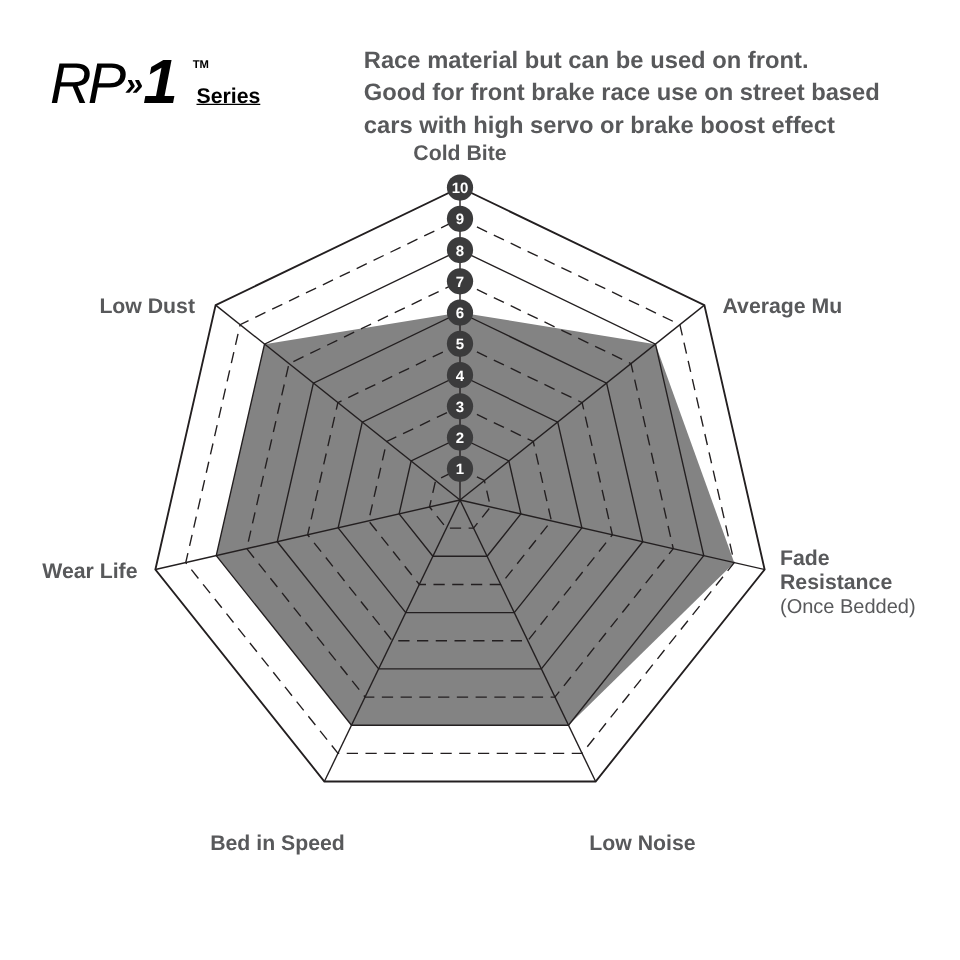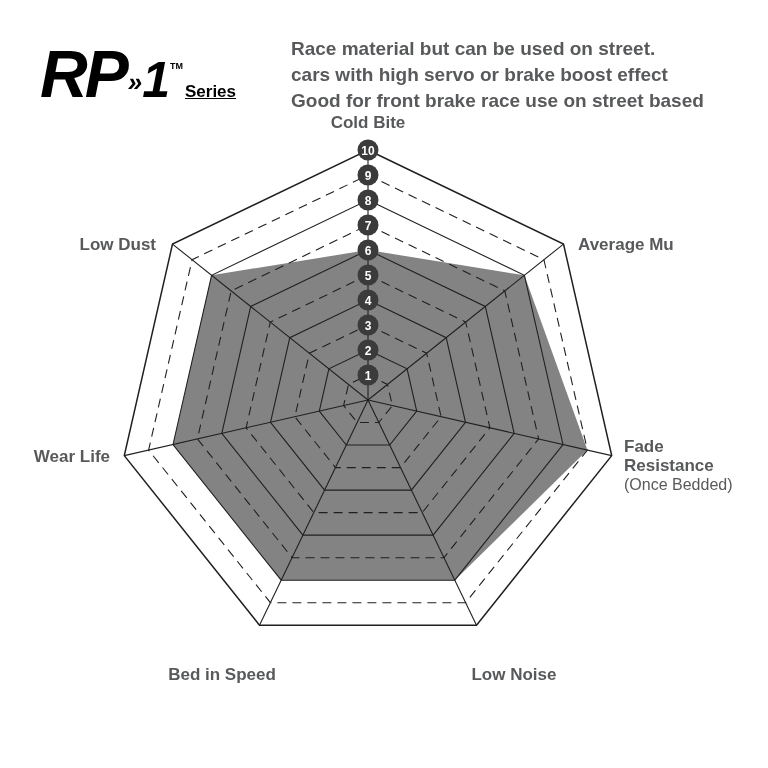--- a/index.html
+++ b/index.html
@@ -9,24 +9,24 @@
     color:#231f20;
   }
   .header{
     display:flex;align-items:flex-start;
     padding:30px 20px 0 40px;height:100px;box-sizing:border-box;
   }
   .logo{
     display:flex;align-items:baseline;color:#000;white-space:nowrap;
     padding-top:6px;width:235px;flex:0 0 auto;
   }
-  .logo .rp{font-style:italic;font-weight:bold;font-size:66px;letter-spacing:-3px;}
+  .logo .rp{font-style:italic;font-weight:normal;font-size:46px;letter-spacing:-3px;}
   .logo .chev{font-style:italic;font-weight:bold;font-size:26px;position:relative;top:-6px;margin:0 0 0 2px;}
   .logo .one{font-style:italic;font-weight:bold;font-size:50px;letter-spacing:-2px;}
-  .logo .tm{font-size:9px;font-weight:bold;position:relative;top:-28px;left:2px;}
+  .logo .tm{font-size:9px;font-weight:bold;position:relative;top:-28px;left:14px;}
   .logo .series{font-size:17px;font-weight:bold;margin-left:4px;text-decoration:underline;}
   .description{
     font-size:19px;font-weight:bold;color:#58595b;line-height:26px;
     padding-top:6px;margin-left:16px;
   }
   .chart-wrap{position:relative;width:768px;height:630px;}
   svg{display:block;}
   .axis-label{font-size:17px;font-weight:bold;fill:#58595b;}
   .axis-sublabel{font-weight:normal;font-size:16px;}
   .tick-num{font-size:12px;font-weight:bold;fill:#ffffff;}
@@ -36,23 +36,23 @@
 
 <div class="header">
   <div class="logo">
     <span class="rp">RP</span>
       <span class="chev">»</span>
       <span class="one">1</span>
       <span class="tm">TM</span>
       <span class="series">Series</span>
   </div>
   <div class="description">
-    <div>Race material but can be used on street.</div>
+    <div>Race material but can be used on front.</div>
+    <div>Good for front brake race use on street based</div>
     <div>cars with high servo or brake boost effect</div>
-    <div>Good for front brake race use on street based</div>
   </div>
 </div>
 
 <div class="chart-wrap">
   <svg id="radar-chart" width="768" height="630" viewBox="0 0 768 630">
       <polygon points="368.0,150.0 524.4,175.3 587.4,350.1 454.8,480.2 281.2,480.2 173.0,344.5 211.6,175.3" fill="#838383"></polygon>
       <polygon points="368.0,275.0 387.5,284.4 392.4,305.6 378.8,322.5 357.2,322.5 343.6,305.6 348.5,284.4" fill="none" stroke="#231f20" stroke-width="1.1" stroke-dasharray="9 6"></polygon>
       <polygon points="368.0,250.0 407.1,268.8 416.7,311.1 389.7,345.0 346.3,345.0 319.3,311.1 328.9,268.8" fill="none" stroke="#231f20" stroke-width="1.1"></polygon>
       <polygon points="368.0,225.0 426.6,253.2 441.1,316.7 400.5,367.6 335.5,367.6 294.9,316.7 309.4,253.2" fill="none" stroke="#231f20" stroke-width="1.1" stroke-dasharray="9 6"></polygon>
       <polygon points="368.0,200.0 446.2,237.7 465.5,322.3 411.4,390.1 324.6,390.1 270.5,322.3 289.8,237.7" fill="none" stroke="#231f20" stroke-width="1.1"></polygon>

